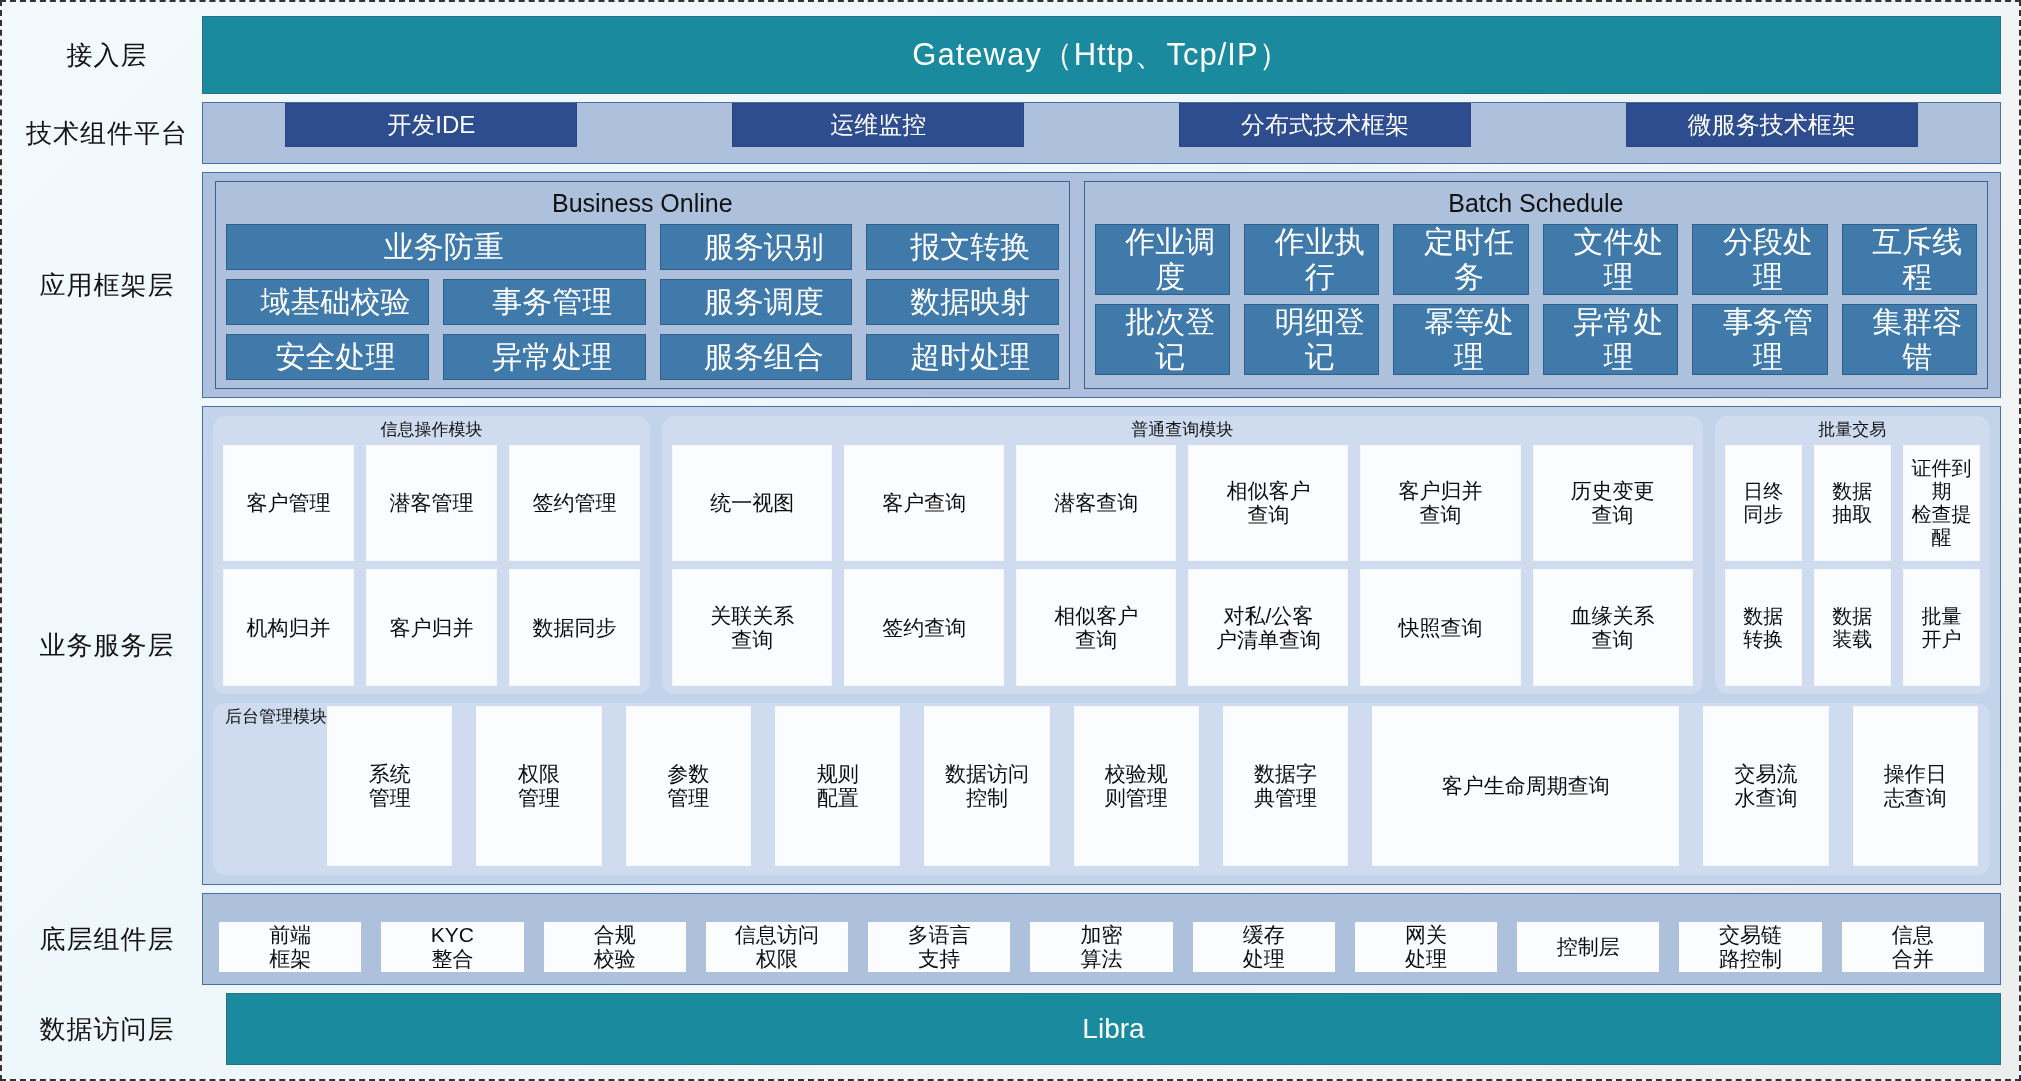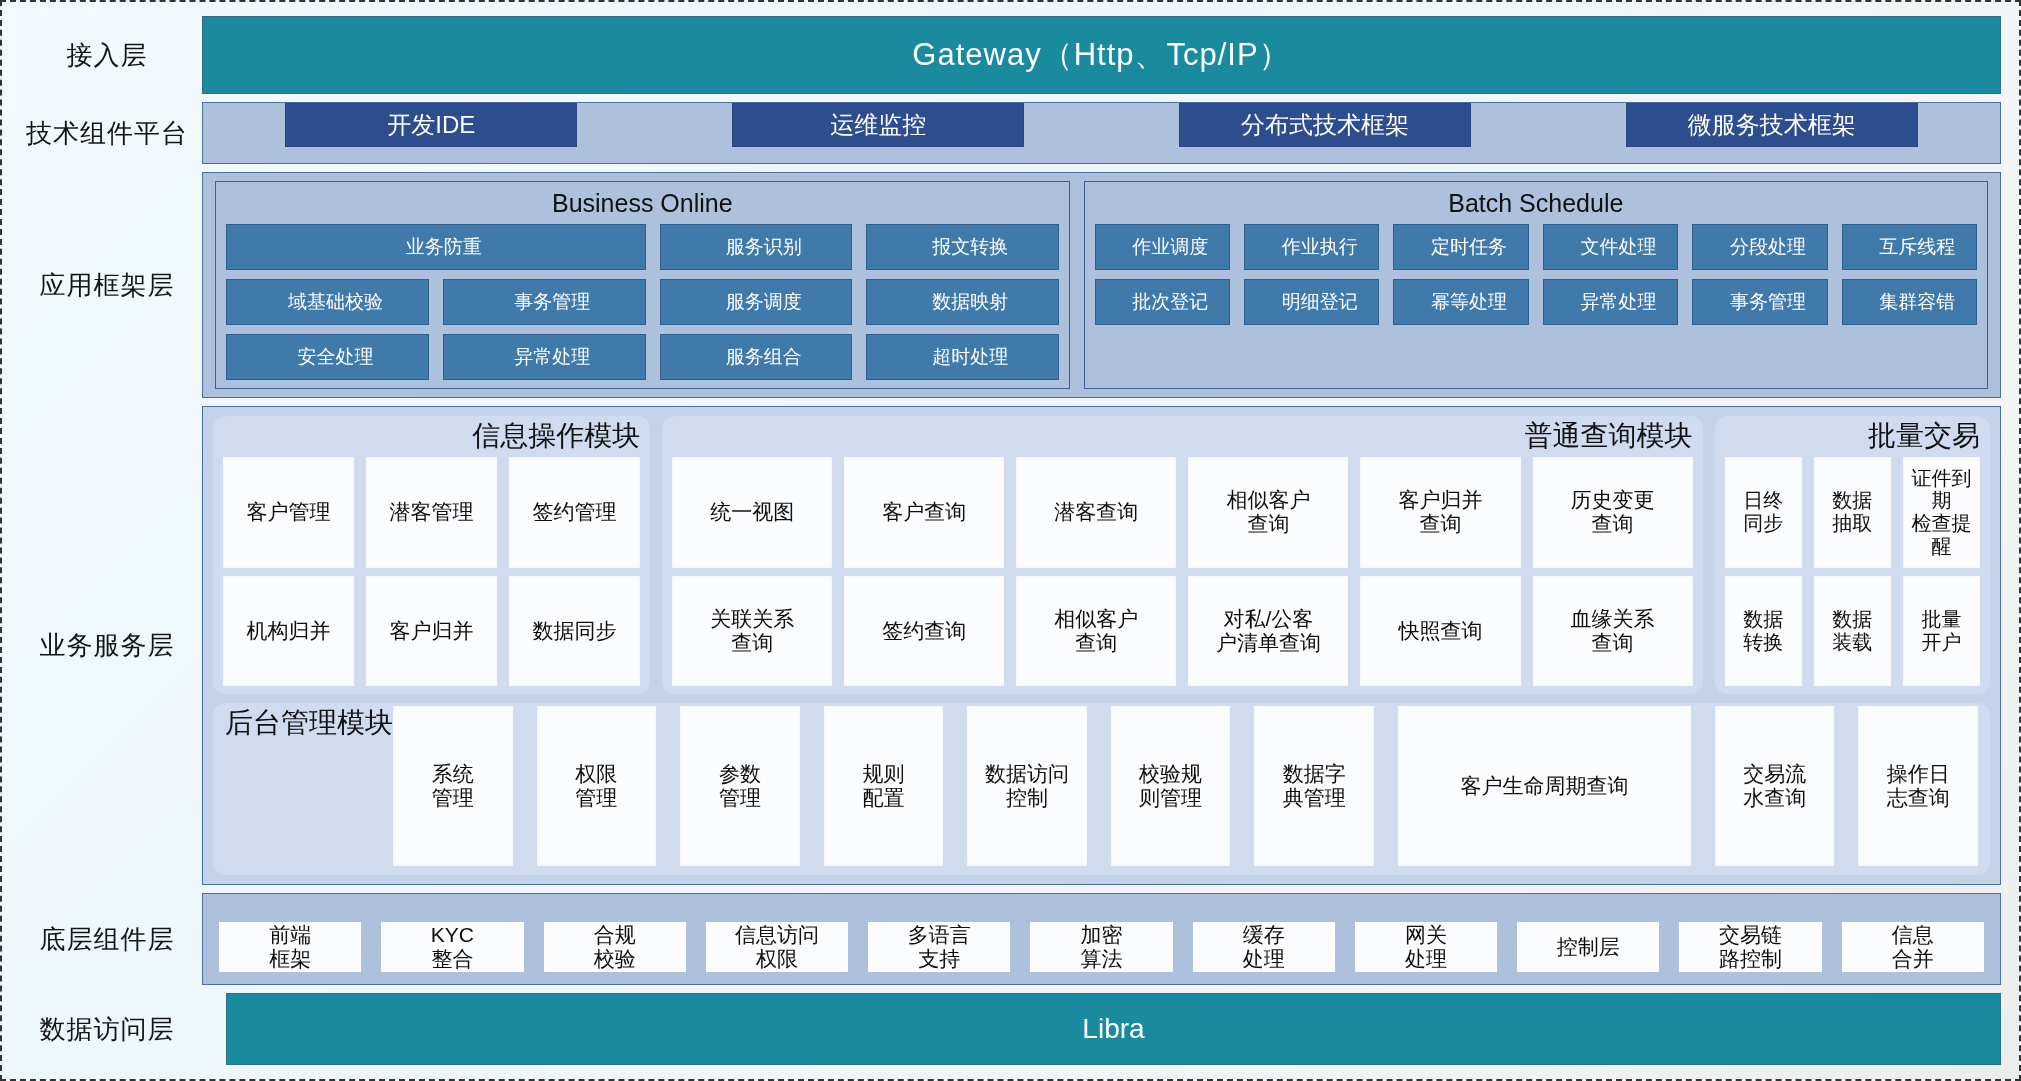--- a/index.html
+++ b/index.html
@@ -130,21 +130,21 @@
     flex: 1;
     display: grid;
     grid-template-columns: repeat(6, 1fr);
     grid-template-rows: repeat(3, 1fr);
     gap: 9px 14px;
   }
   .cell-blue {
     background: #3f7aab;
     border: 1px solid #2f5f8c;
     color: #ffffff;
-    font-size: 19px;
+    font-size: 30px;
     display: flex;
     align-items: center;
     justify-content: center;
     text-align: center;
     line-height: 1.15;
     padding-left: 16px;
   }
   .span2 { grid-column: span 2; }
 
   
@@ -167,22 +167,22 @@
   }
   .mod {
     background: #cfdcf0;
     border-radius: 13px;
     padding: 3px 10px 8px 10px;
     box-sizing: border-box;
     display: flex;
     flex-direction: column;
   }
   .mod-title {
-    text-align: right;
-    font-size: 28px;
+    text-align: center;
+    font-size: 17px;
     color: #111111;
     padding: 2px 0 5px 0;
     line-height: 1.1;
   }
   .mod-grid {
     flex: 1;
     display: grid;
     gap: 8px 12px;
   }
   .m-info  { width: 24.6%; }

